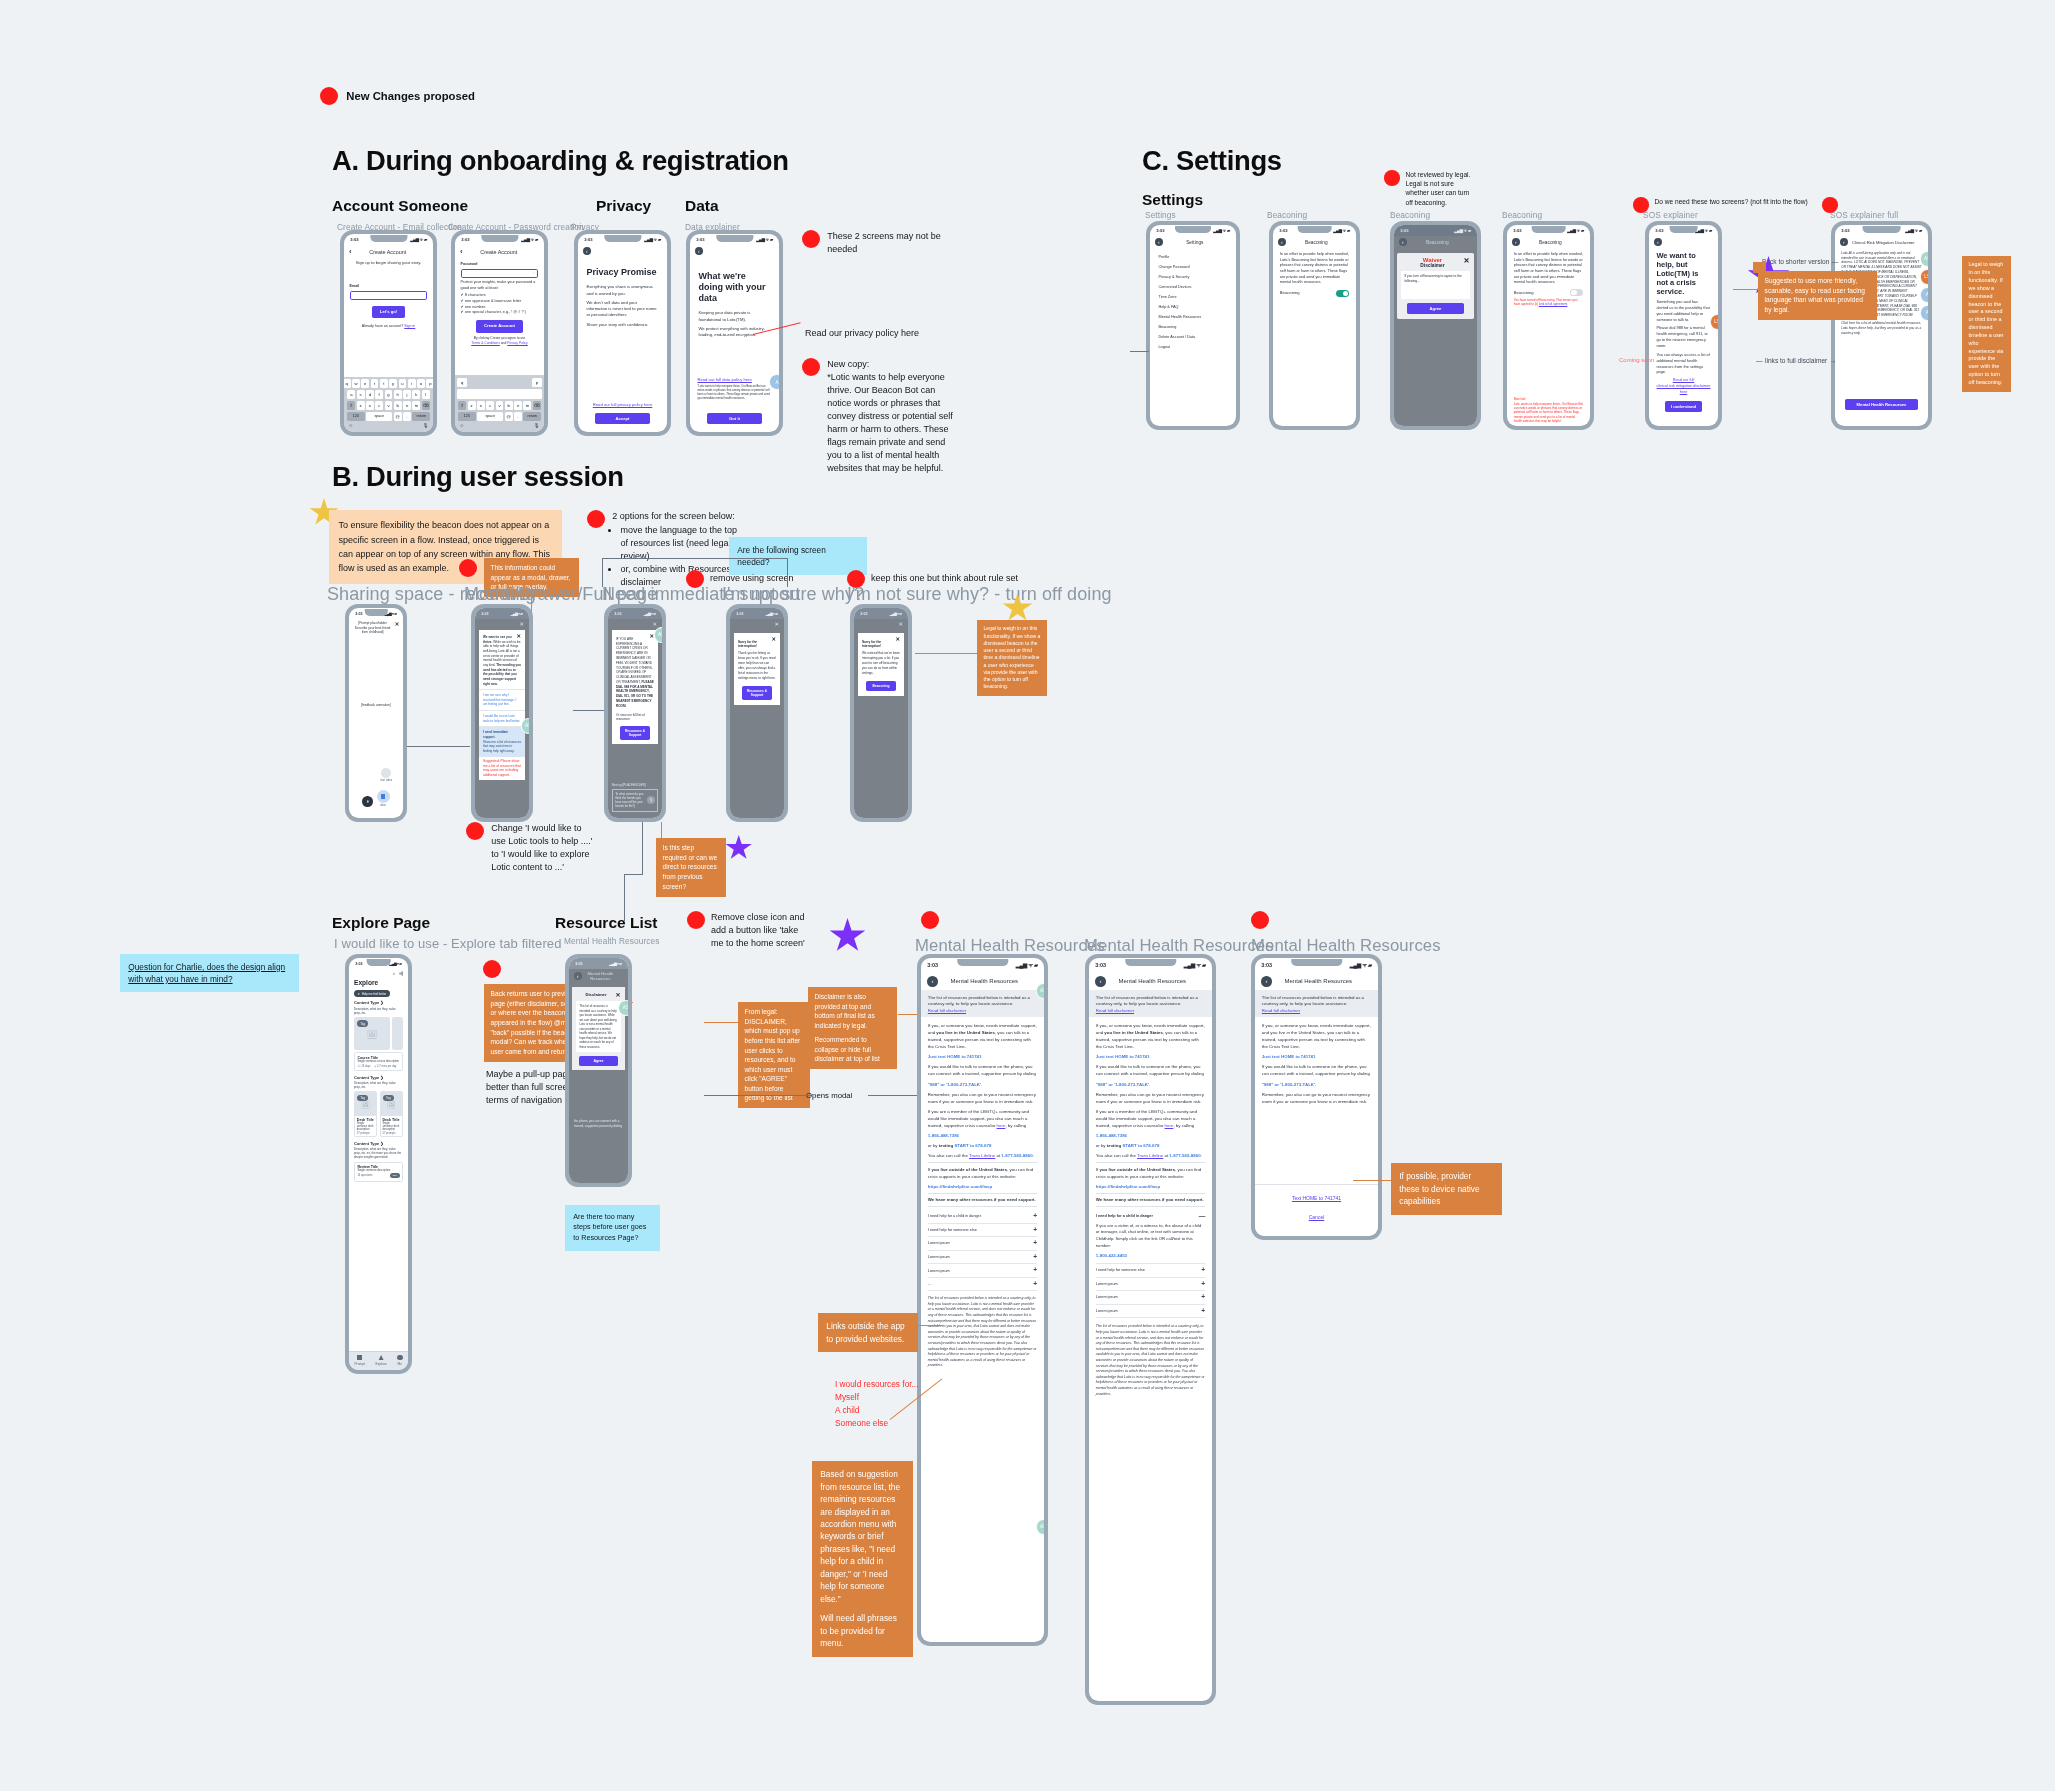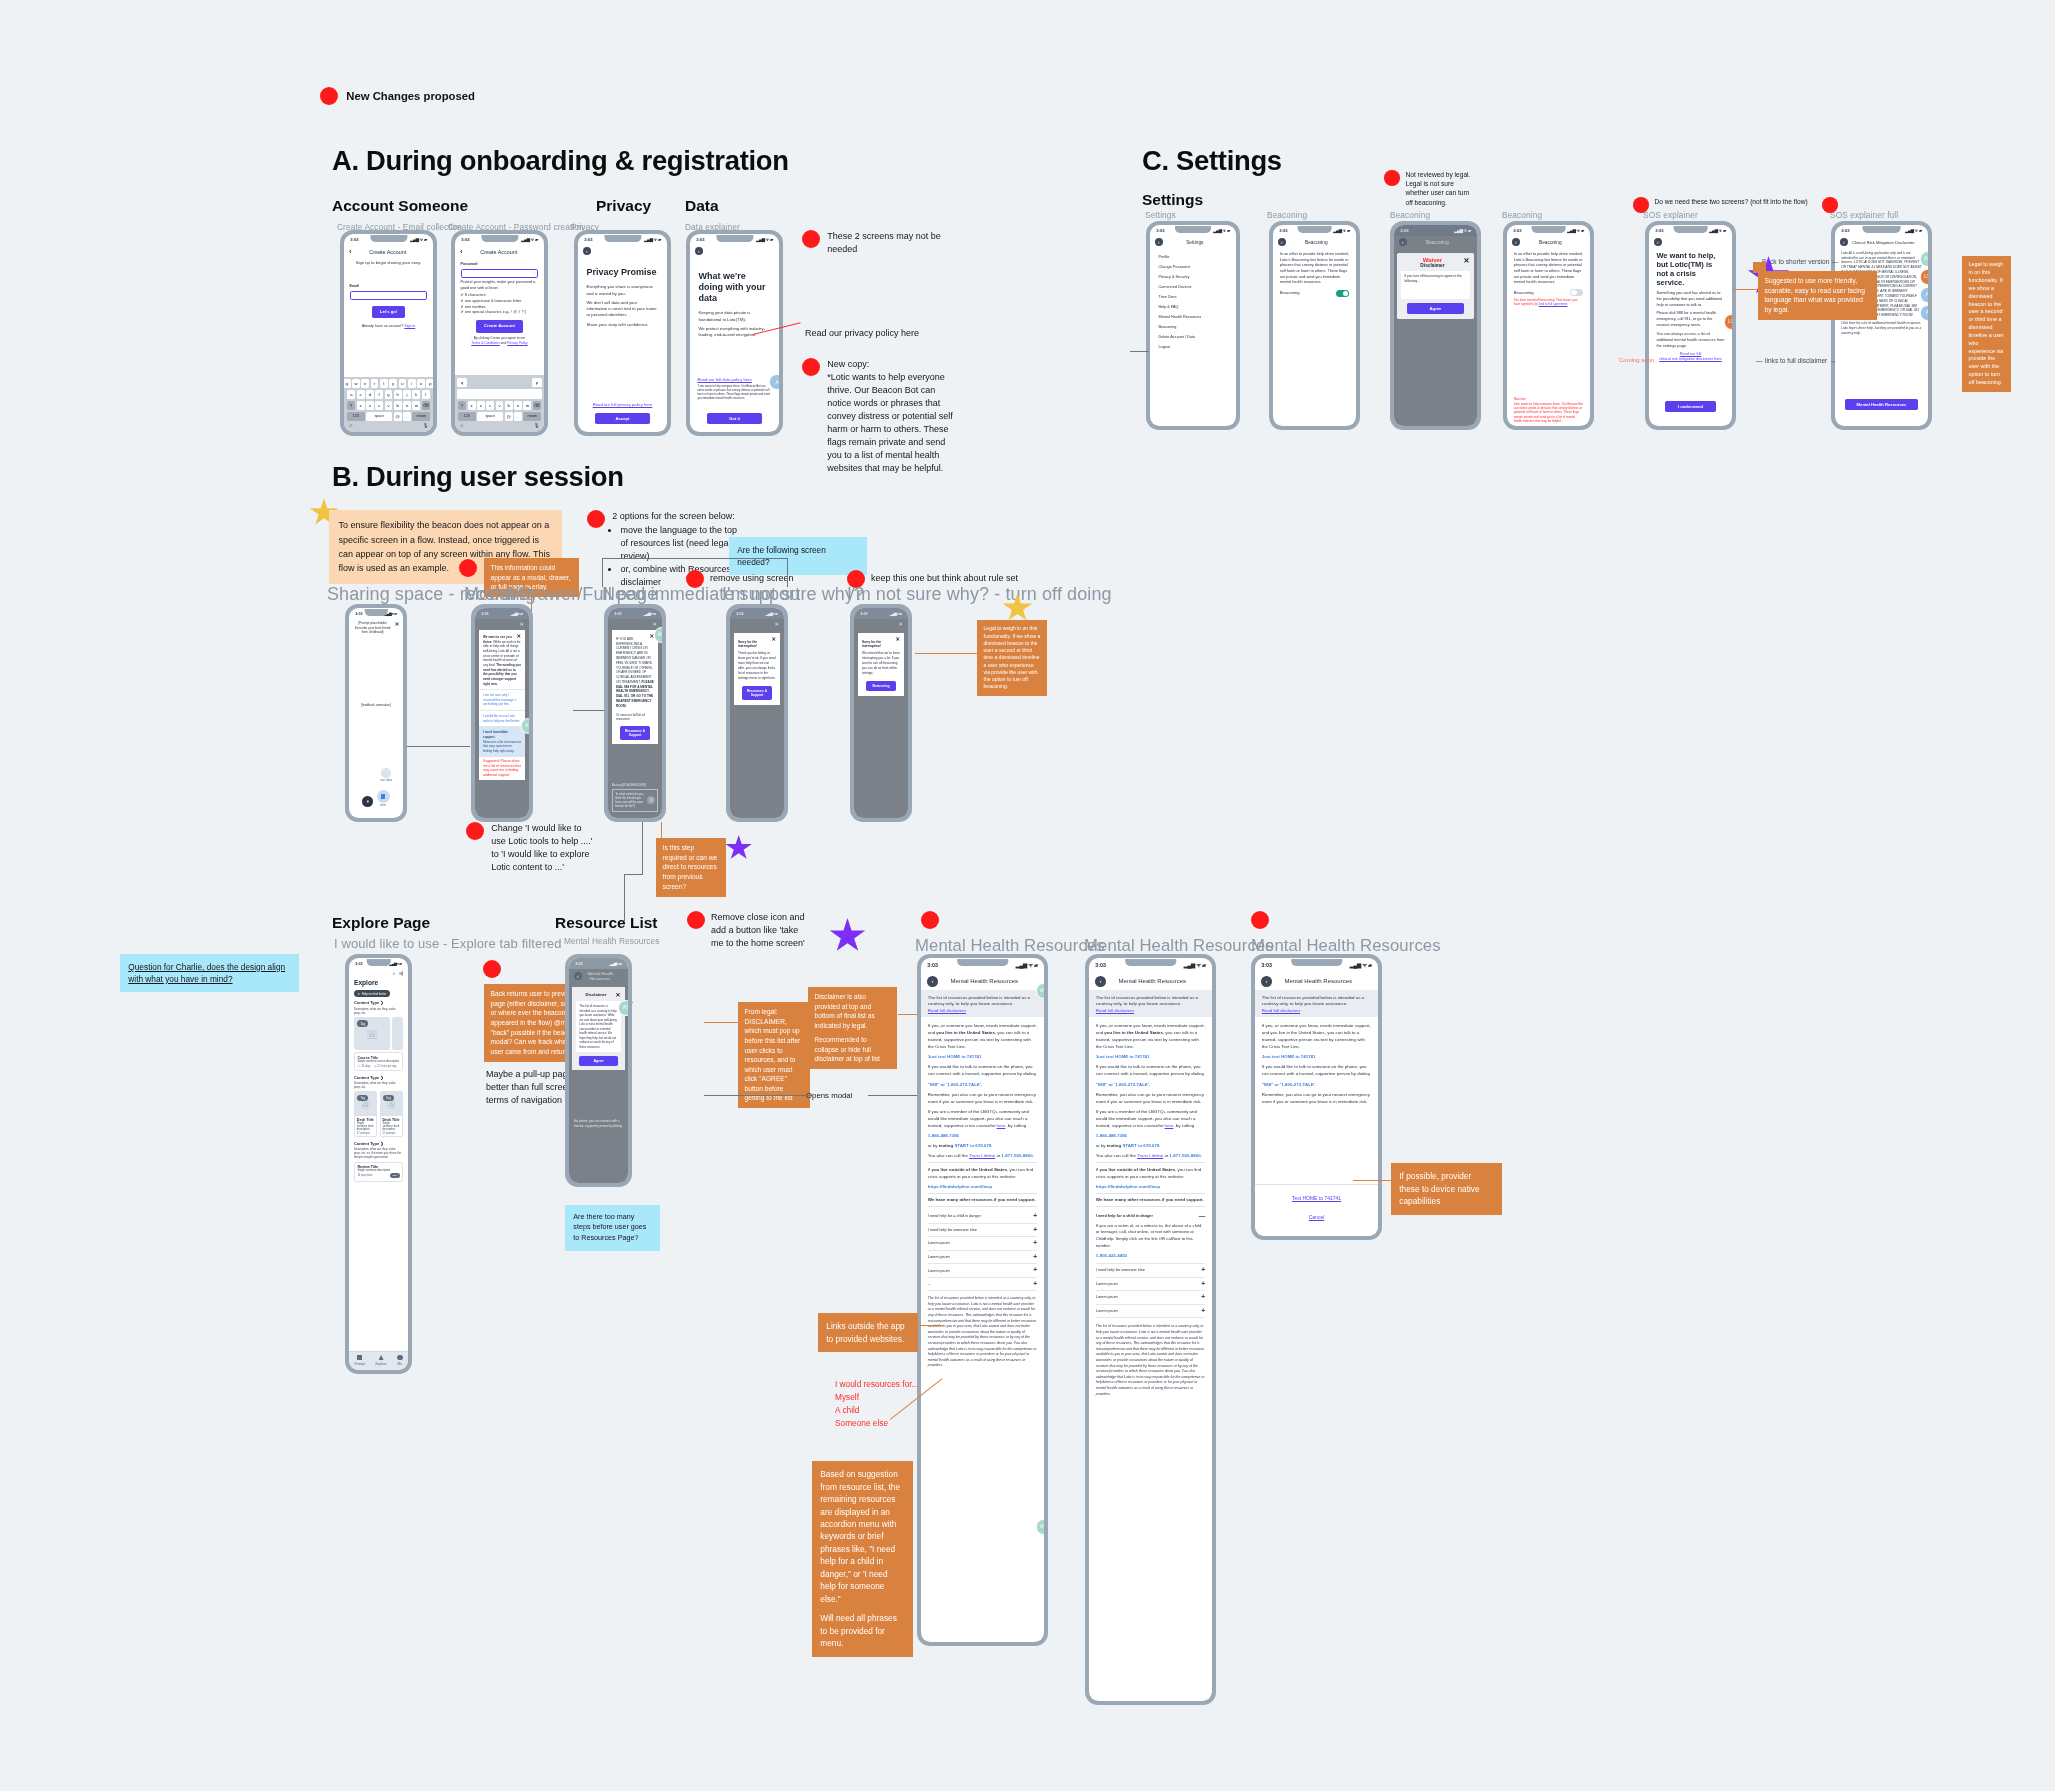--- a/index.html
+++ b/index.html
@@ -418,21 +418,21 @@
         <span class="link" style="color:#5b40f0">Link to full agreement</span>
       </div>
     </div>
     <div style="position:absolute;bottom:2.4px;left:6.6px;right:6.6px;font-size:3px;color:#ff2b2b;line-height:1.45;">
       <div>New text:</div>
       <div>Lotic wants to help everyone thrive. Our Beacon Bot can notice words or phrases that convey distress or potential self harm or harm to others. These flags remain private and send you to a list of mental health websites that may be helpful.</div>
     </div>
   </div>
 </div>
 
-<div class="phone" style="left:1645px;top:221px;width:91px;height:209px;">
+<div class="phone" style="left:1645px;top:221px;width:77px;height:209px;">
   <div class="screen">
     <div class="statusbar">
         <div class="notch"></div>
         <span>3:03</span>
         <span class="sb-right">▂▄▆ ᯤ ▰</span>
       </div>
     <div class="navrow">
         <div class="backbtn">‹</div>
       </div>
     <div class="scr-body" style="padding:2.4px 7.2px;">

